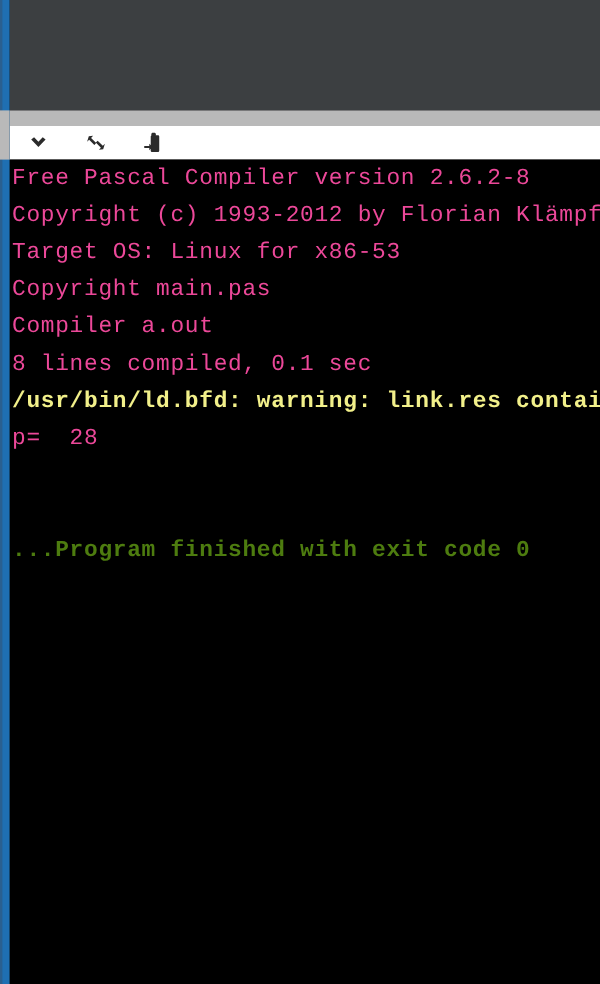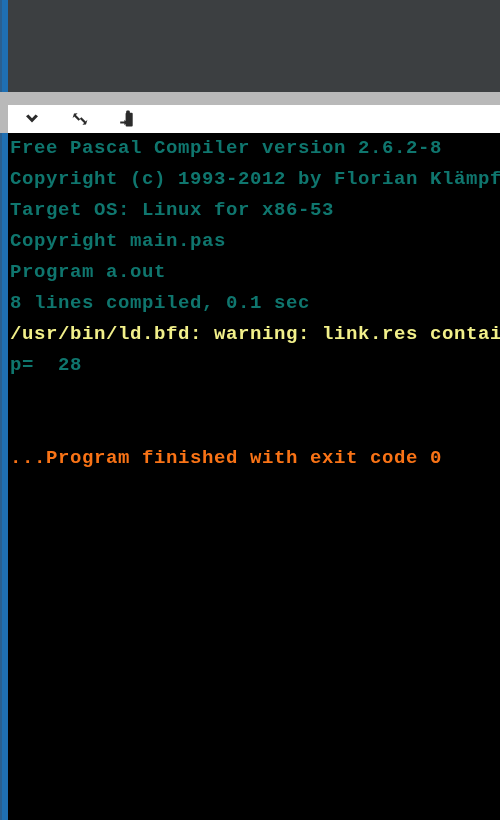--- a/index.html
+++ b/index.html
@@ -106,23 +106,23 @@
   .term-line {
     height: 31px;
     line-height: 31px;
     white-space: pre;
     font-size: 19px;
     letter-spacing: 0.6px;
     padding-left: 2px;
     color: #d8d8d8;
   }
   .term-line.blank { color: transparent; }
-  .c-white  { color: #0f766e; font-weight: bold; }
+  .c-white  { color: #ec4899; font-weight: normal; }
   .c-yellow { color: #f2f08a; font-weight: bold; }
-  .c-green  { color: #f97316; font-weight: bold; text-align: center; }
+  .c-green  { color: #4d7c0f; font-weight: bold; text-align: center; }
 
   .cursor-box {
     display: inline-block;
     width: 11px;
     height: 21px;
     border: 2px solid #e8e8e8;
     box-sizing: border-box;
     vertical-align: -4px;
     margin-left: 1px;
   }
@@ -160,21 +160,21 @@
         <path d="M2.2 12.6 h4.2 v-1.9 l3.0 2.8 -3.0 2.8 v-1.9 h-4.2 Z" fill="#2b2b2b"></path>
       </svg>
     </div>
   </div>
 
   <div class="terminal">
     <div class="term-line"><span class="c-white">Free Pascal Compiler version 2.6.2-8</span></div>
     <div class="term-line"><span class="c-white">Copyright (c) 1993-2012 by Florian Klämpfl</span></div>
     <div class="term-line"><span class="c-white">Target OS: Linux for x86-53</span></div>
     <div class="term-line"><span class="c-white">Copyright main.pas</span></div>
-    <div class="term-line"><span class="c-white">Program a.out</span></div>
+    <div class="term-line"><span class="c-white">Compiler a.out</span></div>
     <div class="term-line"><span class="c-white">8 lines compiled, 0.1 sec</span></div>
     <div class="term-line"><span class="c-yellow">/usr/bin/ld.bfd: warning: link.res contains output sections</span></div>
     <div class="term-line"><span class="c-white">p=  28</span></div>
     <div class="term-line blank"><span></span></div>
     <div class="term-line blank"><span></span></div>
     <div class="term-line"><span class="c-green">...Program finished with exit code 0</span></div>
   </div>
 
 </div>
 

